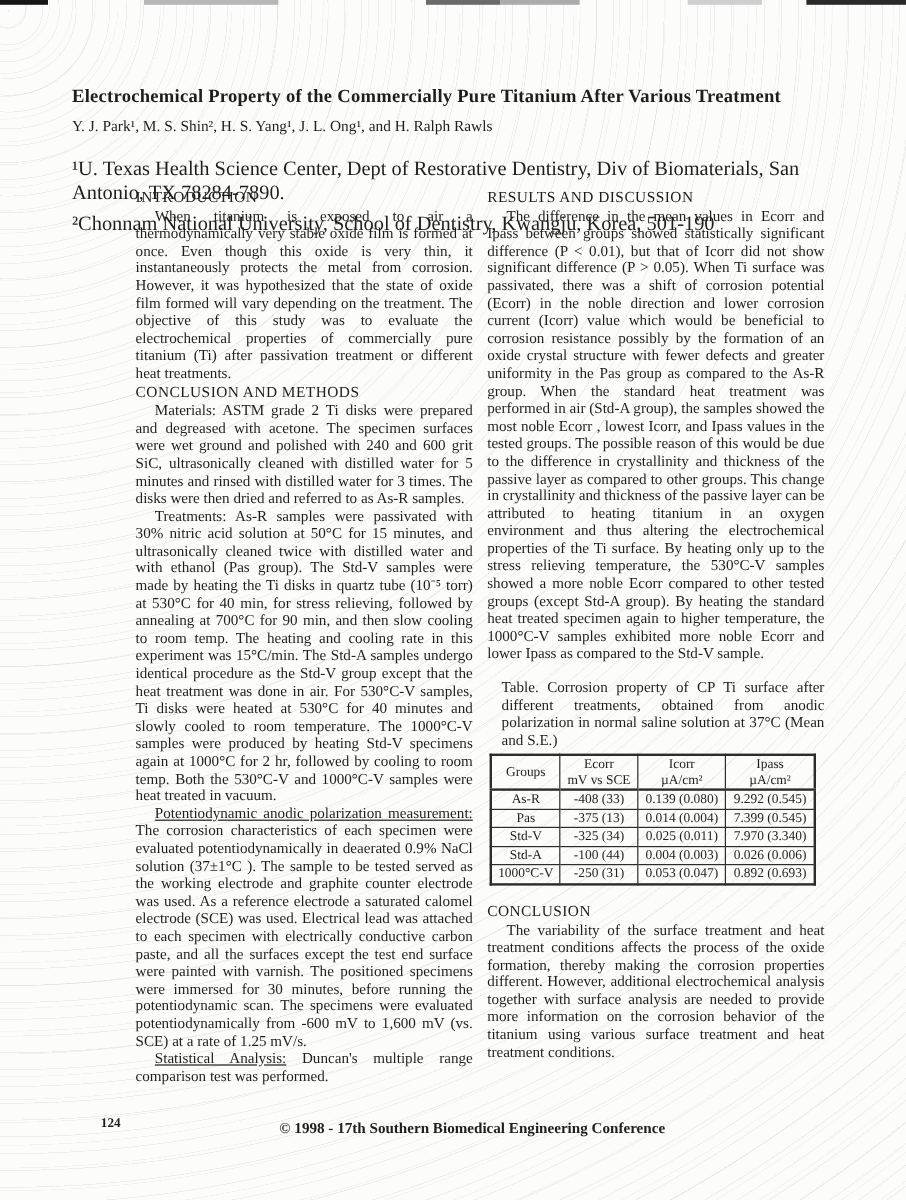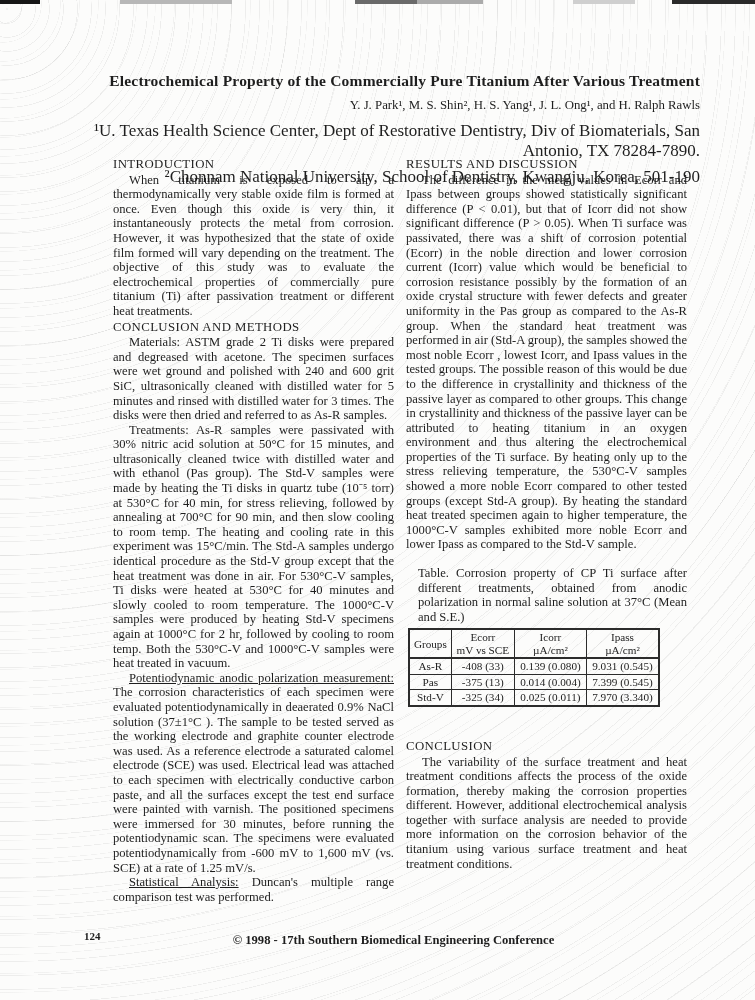--- a/index.html
+++ b/index.html
@@ -20,48 +20,48 @@
   }
   
   .topbar { position:absolute; top:0; height:4px; }
   .tb1 { left:0;    width:40px;  background:#161616; }
   .tb2 { left:120px; width:112px; background:#b7b7b7; }
   .tb3 { left:355px; width:62px;  background:#6a6a6a; }
   .tb4 { left:417px; width:66px;  background:#ababab; }
   .tb5 { left:573px; width:62px;  background:#cfcfcf; }
   .tb6 { left:672px; width:83px;  background:#2a2a2a; }
 
-  .titleblock { position:absolute; left:60px; top:72px; width:640px; text-align:right; }
+  .titleblock { position:absolute; left:60px; top:72px; width:640px; text-align:left; }
   .title   { font-size:15.5px; font-weight:bold; letter-spacing:.2px; margin:0 0 8px 0; }
-  .authors { font-size:12.8px; margin:0 0 8px 0; }
+  .authors { font-size:12.8px; margin:0 0 18px 0; }
   .affil   { font-size:17px; margin:0 0 6px 0; }
 
   .columns {
     position:absolute; left:113px; top:156px; width:574px;
     display:flex; gap:12px;
   }
   .col { width:281px; font-size:12.6px; line-height:14.6px; text-align:justify; }
   .heading { font-size:12.8px; letter-spacing:.4px; margin:1px 0 1px 0; font-weight:normal; }
   .para { margin:0; text-indent:16px; }
   .lead { text-decoration:underline; }
 
   .tbl-caption { margin:14px 0 4px 12px; text-indent:0; }
   table.data {
     border-collapse:collapse;
     margin:2px 0 0 2px;
-    width:252px;
+    width:272px;
     font-size:11.2px;
     line-height:12.5px;
     text-align:center;
   }
   table.data th, table.data td { border:1px solid #2c2c2c; padding:1px 2px; }
   table.data { border:2px solid #2c2c2c; }
   table.data thead th { border-bottom:2px solid #2c2c2c; font-weight:normal; vertical-align:middle; }
   table.data .hl { display:block; }
-  .concl-block { margin-top:32px; }
+  .concl-block { margin-top:14px; }
 
   .footer-pagenum {
     position:absolute; left:84px; top:930px;
     font-size:11px; font-weight:bold;
     font-family:"Liberation Serif", serif;
   }
   .footer-copy {
     position:absolute; left:0; top:933px; width:755px;
     text-align:center; font-size:12.6px; font-weight:bold;
     font-family:"Liberation Serif", serif;
@@ -125,33 +125,45 @@
             <span class="hl">Ipass</span>
               <span class="hl">µA/cm²</span>
           </th>
         </tr>
       </thead>
       <tbody>
         <tr>
           <td>As-R</td>
           <td>-408 (33)</td>
           <td>0.139 (0.080)</td>
-          <td>9.031 (0.545)</td>
+          <td>9.292 (0.545)</td>
         </tr>
         <tr>
           <td>Pas</td>
           <td>-375 (13)</td>
           <td>0.014 (0.004)</td>
           <td>7.399 (0.545)</td>
         </tr>
         <tr>
           <td>Std-V</td>
           <td>-325 (34)</td>
           <td>0.025 (0.011)</td>
           <td>7.970 (3.340)</td>
+        </tr>
+        <tr>
+          <td>Std-A</td>
+          <td>-100 (44)</td>
+          <td>0.004 (0.003)</td>
+          <td>0.026 (0.006)</td>
+        </tr>
+        <tr>
+          <td>1000°C-V</td>
+          <td>-250 (31)</td>
+          <td>0.053 (0.047)</td>
+          <td>0.892 (0.693)</td>
         </tr>
       </tbody>
     </table>
 
     <div class="concl-block">
       <div class="heading">CONCLUSION</div>
       <p class="para">The variability of the surface treatment and heat treatment conditions affects the process of the oxide formation, thereby making the corrosion properties different. However, additional electrochemical analysis together with surface analysis are needed to provide more information on the corrosion behavior of the titanium using various surface treatment and heat treatment conditions.</p>
     </div>
   </div>
 

